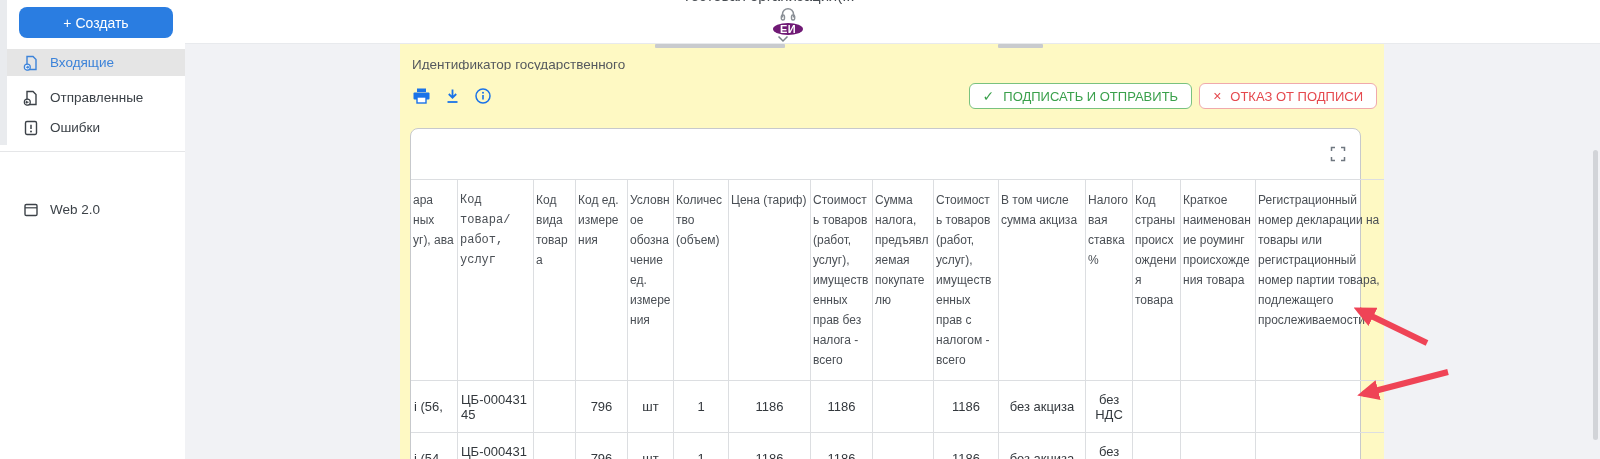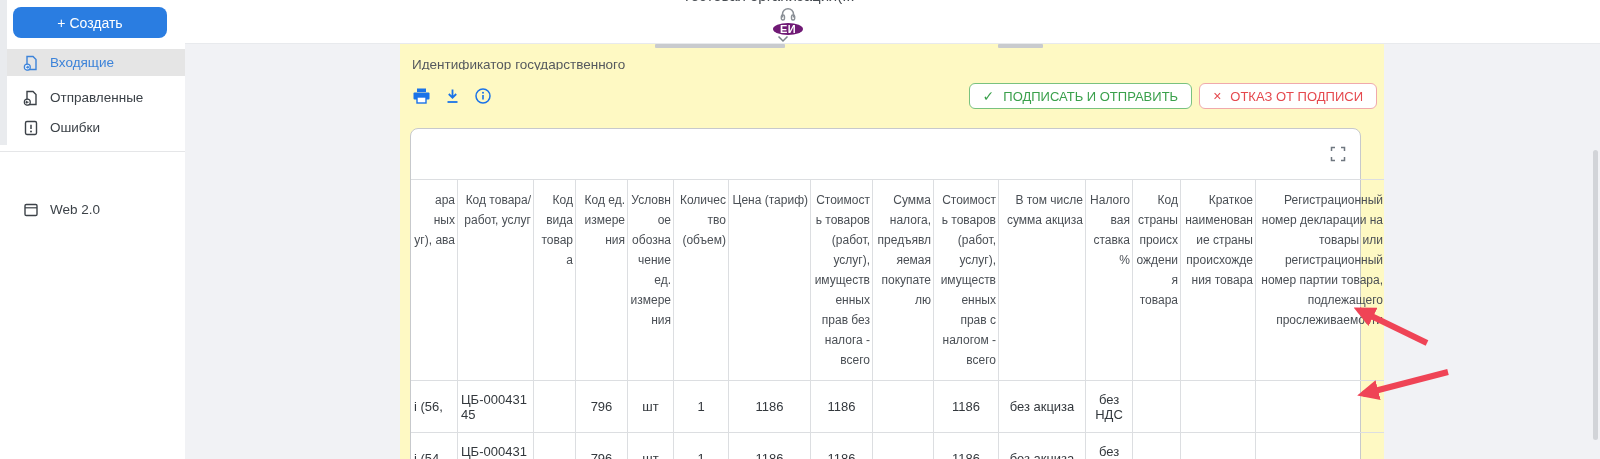--- a/index.html
+++ b/index.html
@@ -12,21 +12,21 @@
           align-items:center;justify-content:flex-end;padding-right:42px;z-index:5;flex-direction:column;}
   .org-sel{display:inline-flex;align-items:center;gap:9px;color:#474c52;font-size:15px;cursor:pointer;}
   .hp{margin-left:18px;display:inline-flex;cursor:pointer;}
   .avatar{margin-left:18px;width:30px;height:30px;border-radius:50%;background:#701a75;color:#fff;
           font-size:11px;font-weight:bold;letter-spacing:.5px;display:inline-flex;
           align-items:center;justify-content:center;cursor:pointer;}
   .av-chev{margin-left:7px;display:inline-flex;cursor:pointer;}
 
   
   .sidebar{position:absolute;left:0;top:0;width:185px;height:459px;background:#fff;z-index:6;}
-  .create-btn{position:absolute;left:13px;top:7px;width:154px;height:31px;background:#2a7de1;
+  .create-btn{position:absolute;left:19px;top:7px;width:154px;height:31px;background:#2a7de1;
           color:#fff;border:none;border-radius:8px;font-size:14px;cursor:pointer;
           font-family:"Liberation Sans",sans-serif;}
   .nav-item{position:absolute;left:0;width:185px;height:27px;display:flex;align-items:center;
           gap:10px;padding-left:22px;box-sizing:border-box;font-size:13.5px;color:#3c4248;cursor:pointer;}
   .nav-item.active{background:#e5e5e5;color:#3c83d9;}
   .nav-ico{display:inline-flex;width:18px;justify-content:center;}
   .side-divider{position:absolute;top:151px;left:0;width:185px;height:1px;background:#e5e6e8;}
   .win-strip{position:absolute;left:0;top:0;width:7px;height:145px;background:#e9ebee;z-index:7;}
 
   
@@ -44,21 +44,21 @@
   .btn .glyph{font-size:14px;}
 
   
   .table-card{position:absolute;left:10px;top:84px;width:949px;background:#fff;
           border:1px solid #c7c9cc;border-radius:8px 8px 0 0;}
   .table-topbar{height:50px;position:relative;}
   .expand-ico{position:absolute;right:14px;top:17px;display:inline-flex;cursor:pointer;}
   table{border-collapse:collapse;table-layout:fixed;width:949px;}
   thead tr{height:190px;}
   th{border:1px solid #dcdee1;font-weight:normal;font-size:12px;line-height:20px;color:#4a4f55;
-     vertical-align:top;padding:10px 2px;text-align:right;overflow-wrap:anywhere;word-break:break-word;}
+     vertical-align:top;padding:10px 2px;text-align:left;overflow-wrap:anywhere;word-break:break-word;}
   th:first-child{border-left:none;}
   td{border:1px solid #dcdee1;height:47px;font-size:13px;color:#33383d;text-align:center;
      overflow-wrap:anywhere;padding:2px 3px;vertical-align:middle;}
   td.left{text-align:left;}
   td:first-child{border-left:none;}
   td:last-child{border-right:none;cursor:pointer;}
 
   
   .arrows{position:absolute;left:1335px;top:288px;z-index:9;}
   .scroll-thumb{position:absolute;left:1593px;top:150px;width:5px;height:290px;
@@ -181,33 +181,33 @@
       <span class="expand-ico">
         <svg width="16" height="16" viewBox="0 0 16 16">
             <path d="M1.5 5V1.5H5M11 1.5h3.5V5M14.5 11v3.5H11M5 14.5H1.5V11" fill="none" stroke="#6f7780" stroke-width="1.5"></path>
           </svg>
       </span>
     </div>
     <table>
       <thead>
           <tr>
             <th style="width: 42px;">ара ных уг), ава</th>
-            <th style="width: 71px;">Код товара/ работ, услуг</th>
+            <th style="width: 71px; font-family: Liberation Mono, monospace;">Код товара/ работ, услуг</th>
             <th style="width: 37px;">Код вида товара</th>
             <th style="width: 47px;">Код ед. измерения</th>
             <th style="width: 41px;">Условное обозначение ед. измерения</th>
             <th style="width: 50px;">Количество (объем)</th>
             <th style="width: 77px;">Цена (тариф)</th>
             <th style="width: 57px;">Стоимость товаров (работ, услуг), имущественных прав без налога - всего</th>
             <th style="width: 56px;">Сумма налога, предъявляемая покупателю</th>
             <th style="width: 60px;">Стоимость товаров (работ, услуг), имущественных прав с налогом - всего</th>
             <th style="width: 82px;">В том числе сумма акциза</th>
             <th style="width: 42px;">Налоговая ставка %</th>
             <th style="width: 43px;">Код страны происхождения товара</th>
-            <th style="width: 70px;">Краткое наименование страны происхождения товара</th>
+            <th style="width: 70px;">Краткое наименование роуминг происхождения товара</th>
             <th style="width: 125px;">Регистрационный номер декларации на товары или регистрационный номер партии товара, подлежащего прослеживаемости</th>
           </tr>
         </thead>
       <tbody>
           <tr>
             <td class="left" style="width: 42px;">i (56,</td>
             <td class="left" style="width: 71px;">ЦБ-00043145</td>
             <td style="width: 37px;"></td>
             <td style="width: 47px;">796</td>
             <td style="width: 41px;">шт</td>

